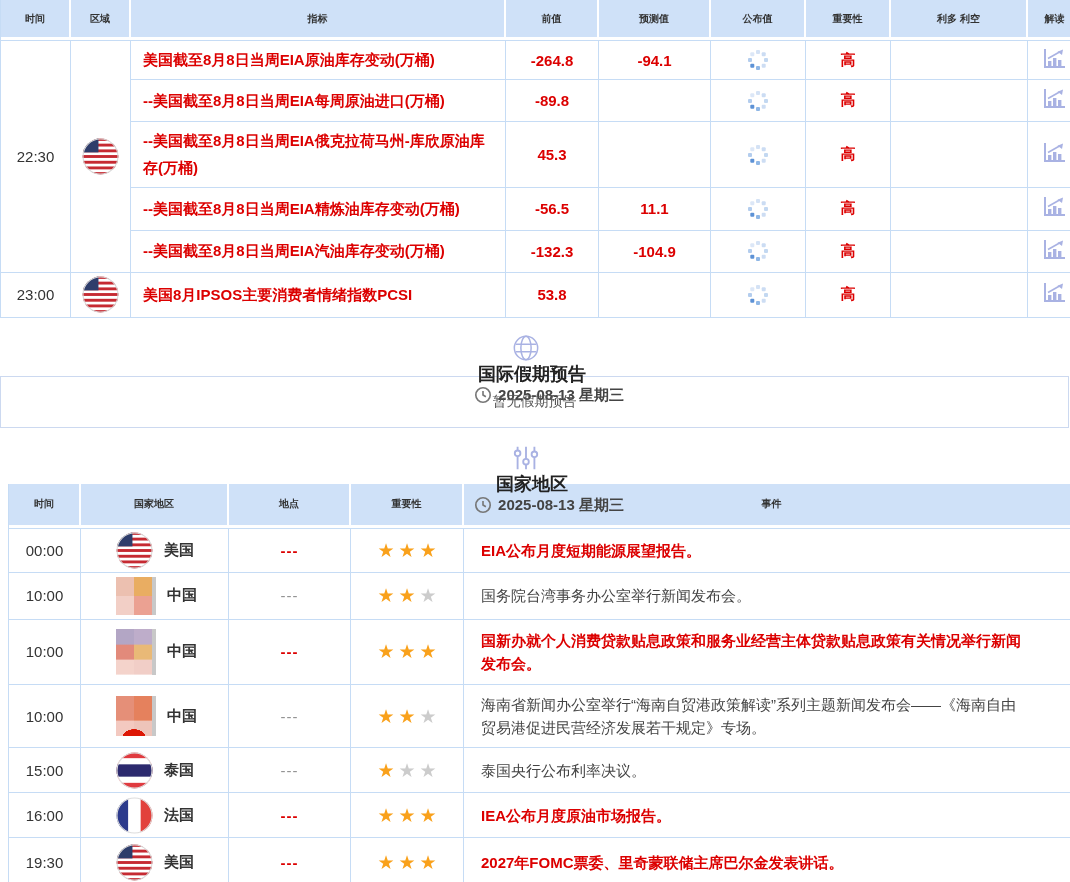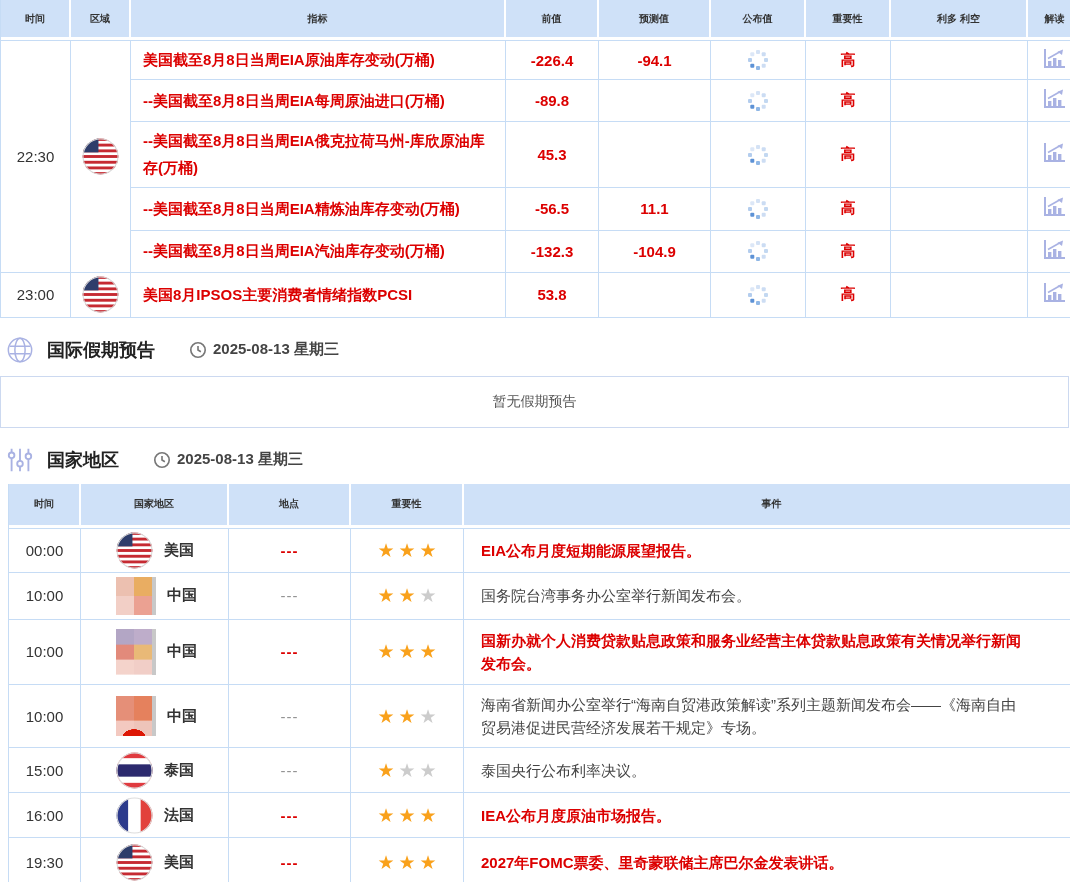--- a/index.html
+++ b/index.html
@@ -27,21 +27,21 @@
   tr.eh4{height:43px;} tr.eh5{height:42px;} tr.eh6{height:45px;}
 
   .flag{width:37px;height:37px;vertical-align:middle;}
   .chart-ico{width:24px;height:22px;color:var(--icon_blue,#a9b2e3);cursor:pointer;}
 
   .spinner{display:block;width:4px;height:4px;border-radius:1px;margin:10px auto;background:transparent;
     box-shadow: 8px 0 0 #c3d8f1, 5.7px 5.7px 0 #cdddf3, 0 8px 0 #8fb7e6, -5.7px 5.7px 0 #5d92d6,
                -8px 0 0 #b3cdee, -5.7px -5.7px 0 #dce7f7, 0 -8px 0 #d4e2f5, 5.7px -5.7px 0 #cbdcf3;}
 
   
-  .section-head{display:flex;align-items:center;margin:16px 12px 0 6px;height:32px;}
+  .section-head{display:flex;align-items:center;margin:16px 12px 0 6px;height:32px;flex-direction:column;}
   .sec-icon{width:28px;height:28px;margin-right:13px;flex:0 0 auto;}
   .sec-title{font-size:18px;font-weight:bold;color:#222;}
   .sec-date{display:flex;align-items:center;margin-left:34px;font-size:15px;font-weight:bold;color:#444;}
   .clock{width:18px;height:18px;margin-right:6px;}
 
   .holiday-box{margin-top:10px;height:52px;width:1069px;box-sizing:border-box;border:1px solid #ccd9f0;
     display:flex;align-items:center;justify-content:center;font-size:14px;color:#555;}
 
   
   .events{width:1070px;margin:8px 0 0 8px;border-left:1px solid var(--border_blue,#c6dcf5);}
@@ -161,21 +161,21 @@
     </thead>
     <tbody>
       <tr class="first eh1">
         <td class="time" rowspan="5">22:30</td>
         <td class="region" rowspan="5">
           <svg class="flag">
               <use href="#sym-flag-us"></use>
             </svg>
         </td>
         <td class="ind"><span class="ind-link">美国截至8月8日当周EIA原油库存变动(万桶)</span></td>
-        <td class="val">-226.4</td>
+        <td class="val">-264.8</td>
         <td class="val">-94.1</td>
         <td class="pub">
             <span class="spinner"></span>
           </td>
         <td class="imp">高</td>
         <td class="bias"></td>
         <td class="interp"><svg class="chart-ico">
               <use href="#sym-chart"></use>
             </svg></td>
       </tr>

